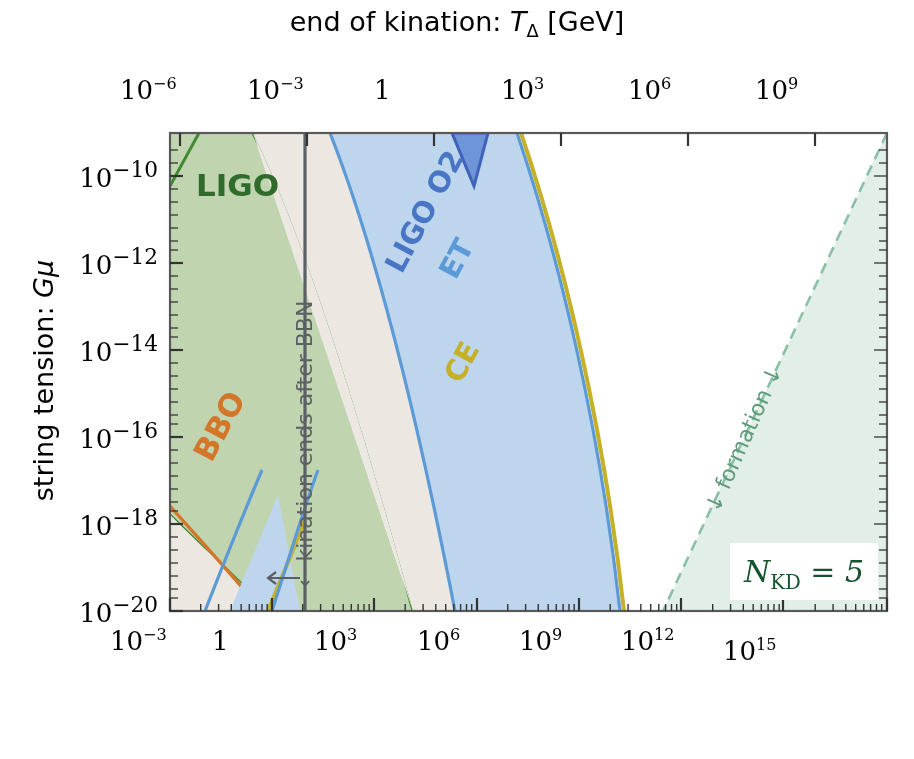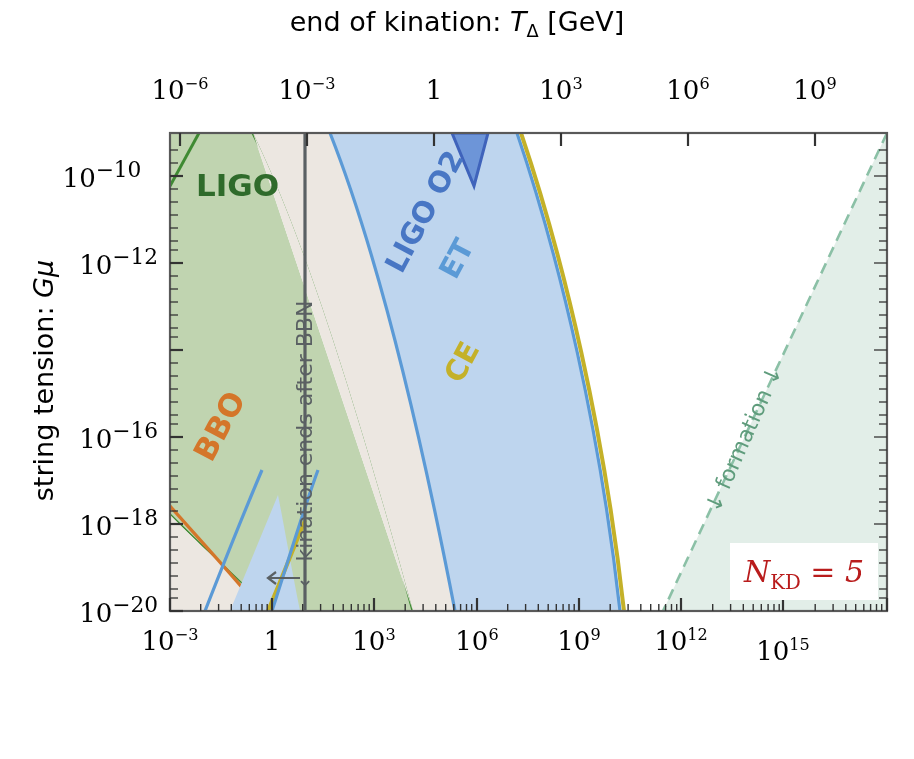--- a/index.html
+++ b/index.html
@@ -40,21 +40,20 @@
     text-align: center;
     transform: rotate(-90deg);
     transform-origin: center center;
   }
   .tick-label {
     position: absolute;
     font-family: "DejaVu Serif", serif;
     font-size: 26px;
     color: #000000;
     white-space: nowrap;
-    text-align: center;
   }
   .tick-label sup {
     font-size: 0.62em;
     vertical-align: super;
     line-height: 0;
   }
   .ytick-label {
     position: absolute;
     font-family: "DejaVu Serif", serif;
     font-size: 26px;
@@ -124,21 +123,21 @@
     width: 148px; height: 57px;
     background: #ffffff;
     display: flex;
     align-items: center;
     justify-content: center;
   }
   #nkd-label {
     font-family: "DejaVu Serif", serif;
     font-size: 30px;
     font-style: italic;
-    color: #b91c1c;
+    color: #14532d;
     white-space: nowrap;
   }
   #nkd-label .sub {
     font-size: 0.66em;
     font-style: normal;
     vertical-align: sub;
     line-height: 0;
   }
   .italic-var { font-style: italic; }
   .sub-small { font-size: 0.66em; vertical-align: sub; line-height: 0; font-style: normal; }
@@ -165,22 +164,23 @@
   <div class="tick-label" style="left:755px; top:75px; width:120px;">10<sup>9</sup></div>
 
   <div class="tick-label" style="left:110px; top:626px; width:120px;">10<sup>−3</sup></div>
   <div class="tick-label" style="left:212px; top:626px; width:120px;">1</div>
   <div class="tick-label" style="left:314px; top:626px; width:120px;">10<sup>3</sup></div>
   <div class="tick-label" style="left:417px; top:626px; width:120px;">10<sup>6</sup></div>
   <div class="tick-label" style="left:519px; top:626px; width:120px;">10<sup>9</sup></div>
   <div class="tick-label" style="left:621px; top:626px; width:120px;">10<sup>12</sup></div>
   <div class="tick-label" style="left:723px; top:636px; width:120px;">10<sup>15</sup></div>
 
-  <div class="ytick-label" style="left:32px; top:157px; width:140px;text-align:center;">10<sup>−10</sup></div>
+  <div class="ytick-label" style="left:18px; top:157px; width:140px;">10<sup>−10</sup></div>
   <div class="ytick-label" style="left:18px; top:244px; width:140px;">10<sup>−12</sup></div>
+  <div class="ytick-label" style="left:18px; top:331px; width:140px;">10<sup>−14</sup></div>
   <div class="ytick-label" style="left:18px; top:418px; width:140px;">10<sup>−16</sup></div>
   <div class="ytick-label" style="left:18px; top:505px; width:140px;">10<sup>−18</sup></div>
   <div class="ytick-label" style="left:18px; top:592px; width:140px;">10<sup>−20</sup></div>
 
   <svg id="plot-svg" width="914" height="759">
     <defs>
       <clipPath id="plotclip">
         <rect x="170" y="133" width="717" height="478"></rect>
       </clipPath>
     </defs>

